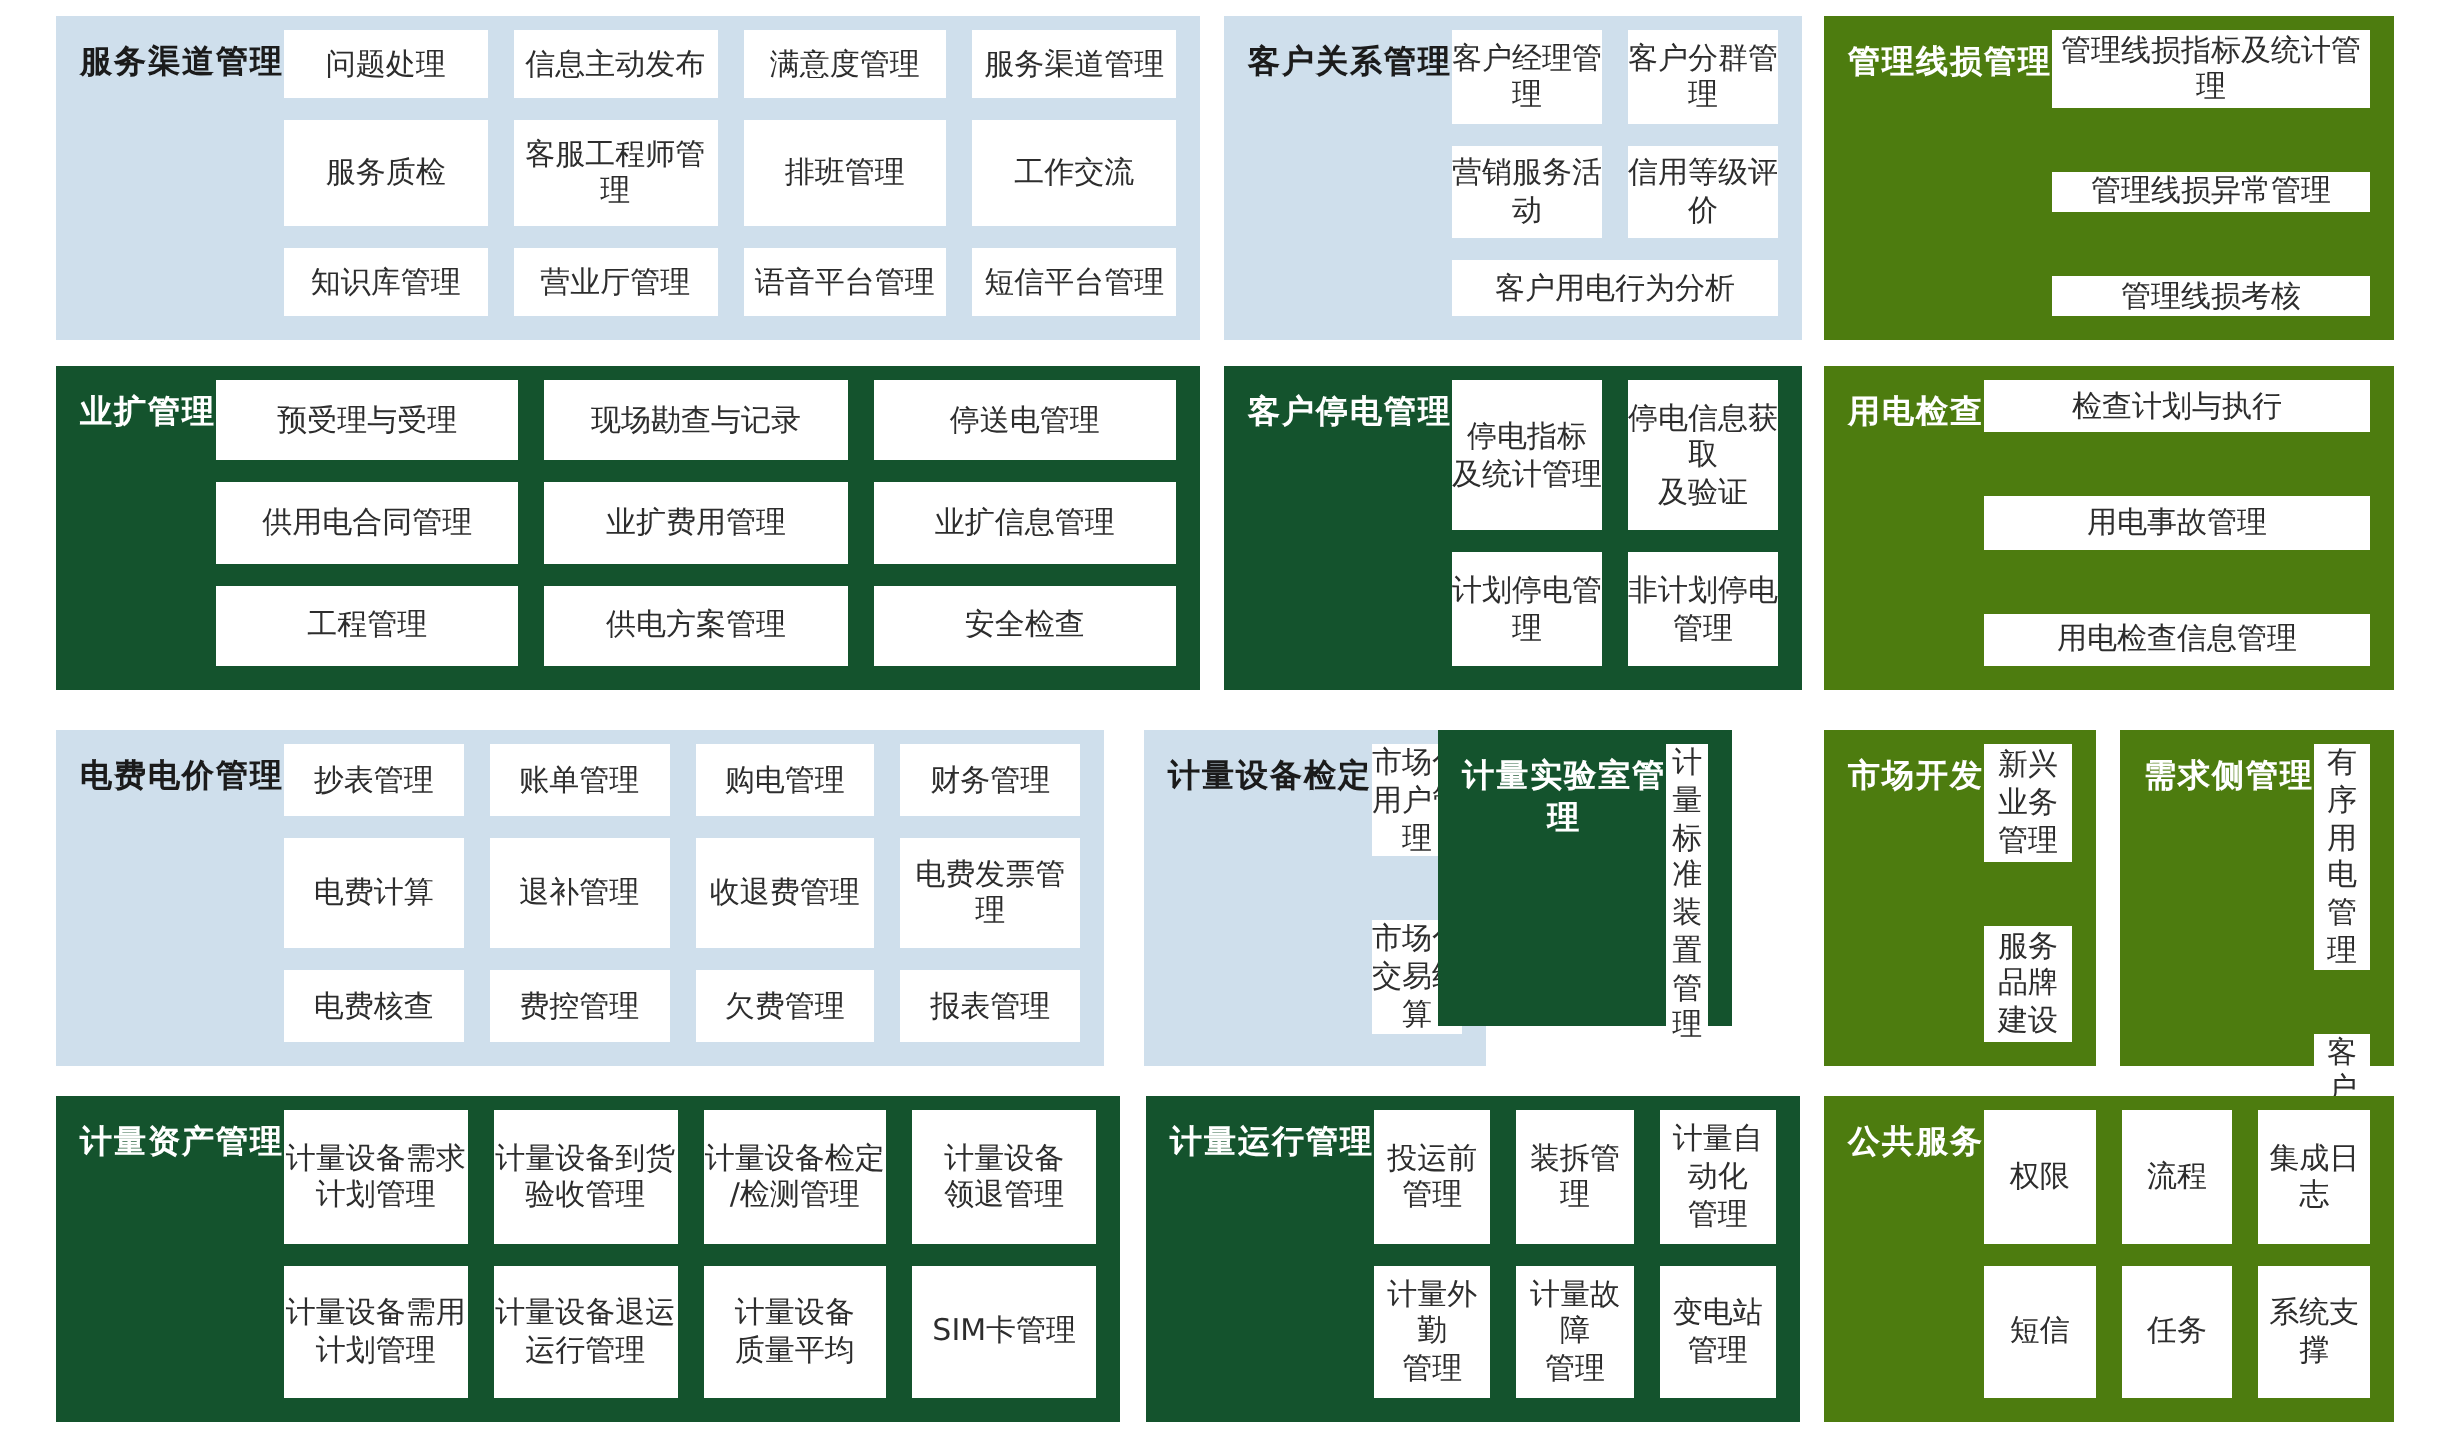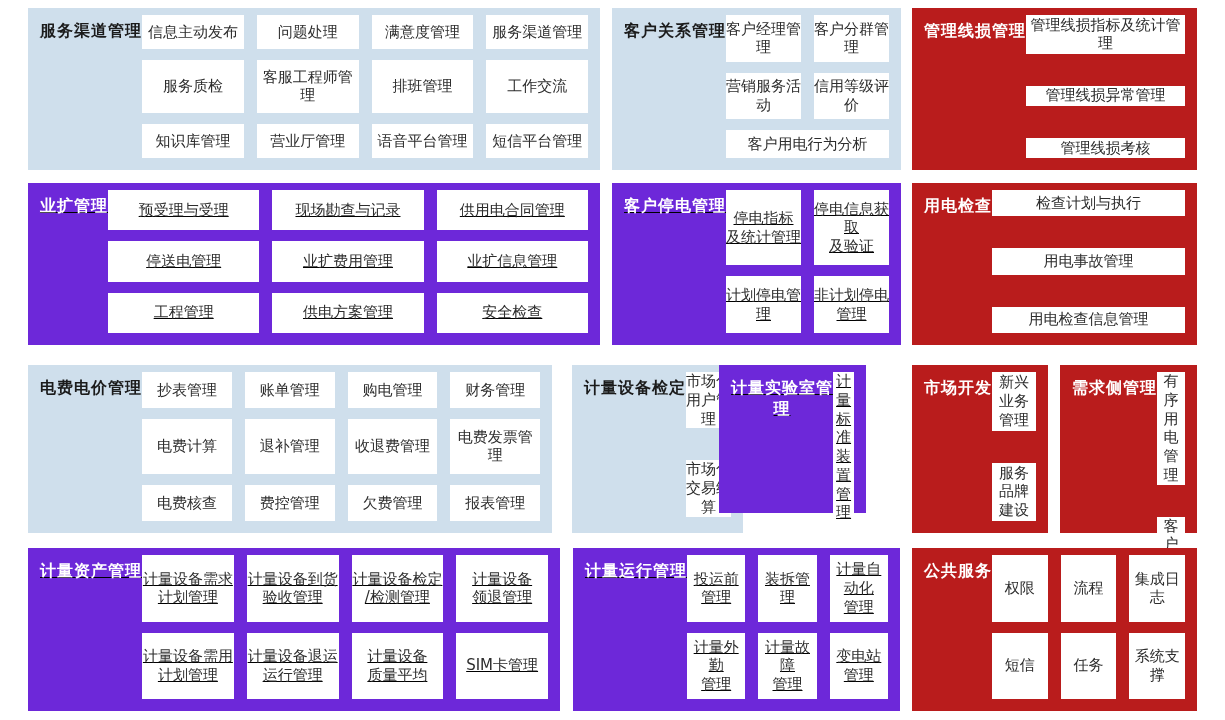--- a/index.html
+++ b/index.html
@@ -5,22 +5,22 @@
   html,body { margin:0; padding:0; background:#ffffff; }
   .wrap {
     position:relative; width:1225px; height:720px; background:#ffffff;
     font-family:"DejaVu Sans","Liberation Sans",sans-serif;
   }
   .panel {
     position:absolute; box-sizing:border-box;
     display:flex; flex-direction:row; padding:7px 12px 12px;
   }
   .light { background:#cfdfec; }
-  .dark  { background:#6d28d9;text-decoration:underline; }
-  .green { background:#b91c1c; }
+  .dark  { background:#14532d; }
+  .green { background:#4d7c0f; }
   .panel-title {
     margin:0; font-size:16px; font-weight:bold; text-align:center;
     padding:6px 0 9px; color:#1b1b1b; letter-spacing:1px;
   }
   .dark .panel-title, .green .panel-title { color:#ffffff; }
   .grid { flex:1; display:grid; gap:11px 13px; }
   .cols-1 { grid-template-columns:1fr;gap:32px; }
   .cols-2 { grid-template-columns:1fr 1fr; }
   .cols-3 { grid-template-columns:repeat(3,1fr); }
   .cols-4 { grid-template-columns:repeat(4,1fr); }
@@ -32,22 +32,22 @@
   .span-all { grid-column:1 / -1; }
 </style>
 </head>
 <body>
 
 <div class="wrap">
 
   <section class="panel light" style="left:28px;top:8px;width:572px;height:162px;">
     <h2 class="panel-title">服务渠道管理</h2>
     <div class="grid cols-4">
+      <div class="box">问题处理</div>
       <div class="box">信息主动发布</div>
-      <div class="box">问题处理</div>
       <div class="box">满意度管理</div>
       <div class="box">服务渠道管理</div>
       <div class="box">服务质检</div>
       <div class="box">客服工程师管理</div>
       <div class="box">排班管理</div>
       <div class="box">工作交流</div>
       <div class="box">知识库管理</div>
       <div class="box">营业厅管理</div>
       <div class="box">语音平台管理</div>
       <div class="box">短信平台管理</div>
@@ -72,22 +72,22 @@
       <div class="box">管理线损异常管理</div>
       <div class="box">管理线损考核</div>
     </div>
   </section>
 
   <section class="panel dark" style="left:28px;top:183px;width:572px;height:162px;">
     <h2 class="panel-title">业扩管理</h2>
     <div class="grid cols-3">
       <div class="box">预受理与受理</div>
       <div class="box">现场勘查与记录</div>
+      <div class="box">停送电管理</div>
       <div class="box">供用电合同管理</div>
-      <div class="box">停送电管理</div>
       <div class="box">业扩费用管理</div>
       <div class="box">业扩信息管理</div>
       <div class="box">工程管理</div>
       <div class="box">供电方案管理</div>
       <div class="box">安全检查</div>
     </div>
   </section>
 
   <section class="panel dark" style="left:612px;top:183px;width:289px;height:162px;">
     <h2 class="panel-title">客户停电管理</h2>

